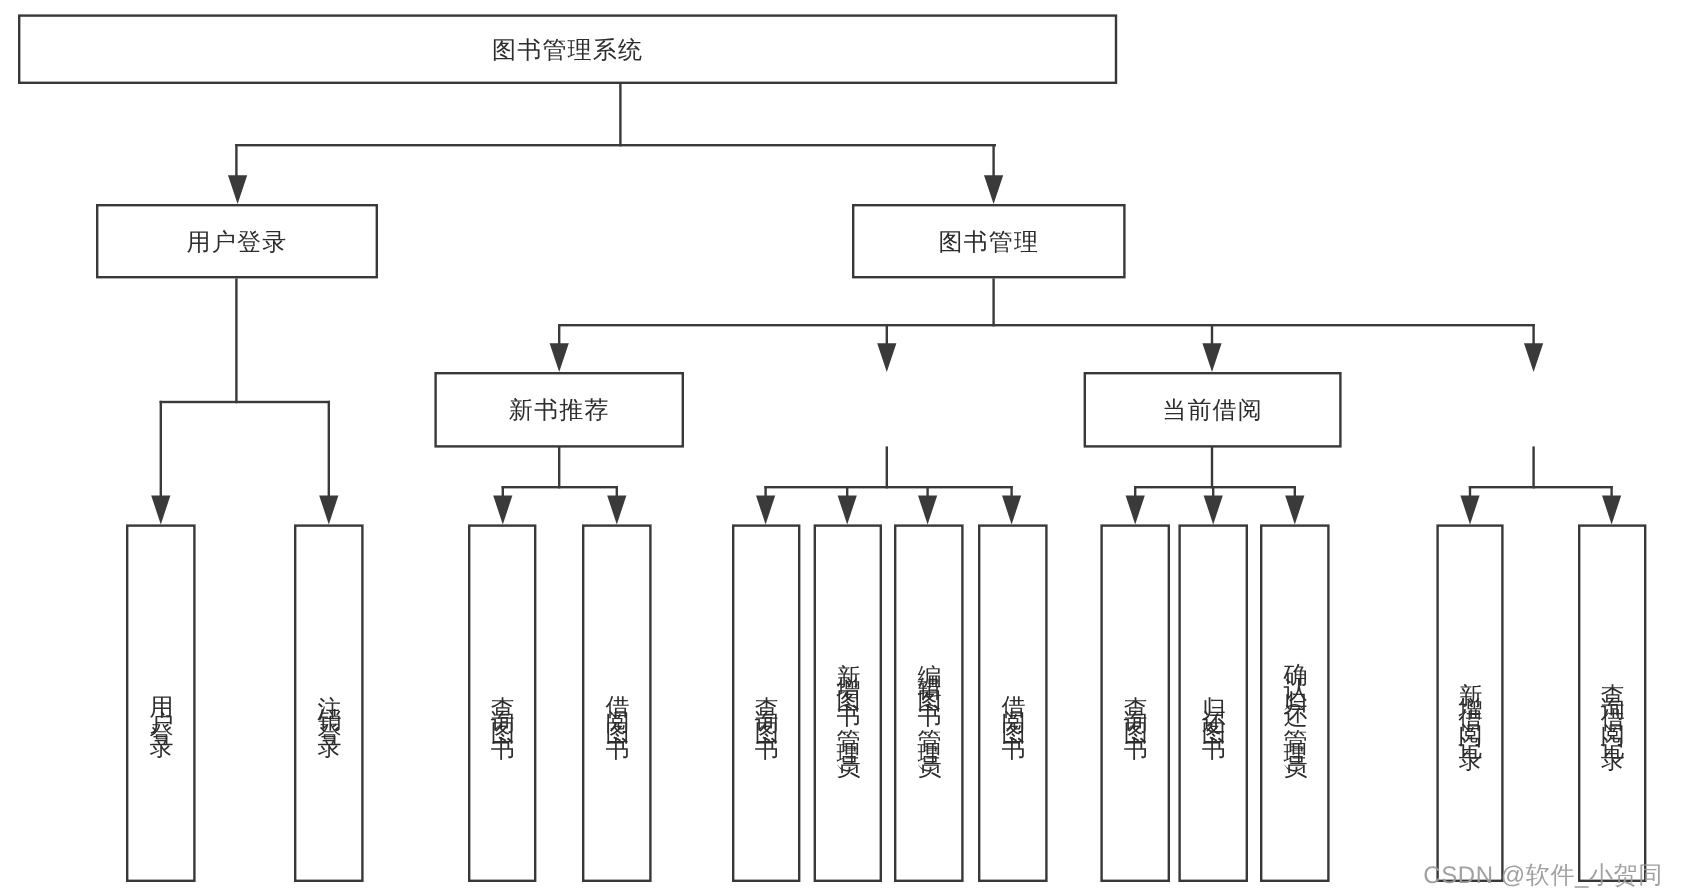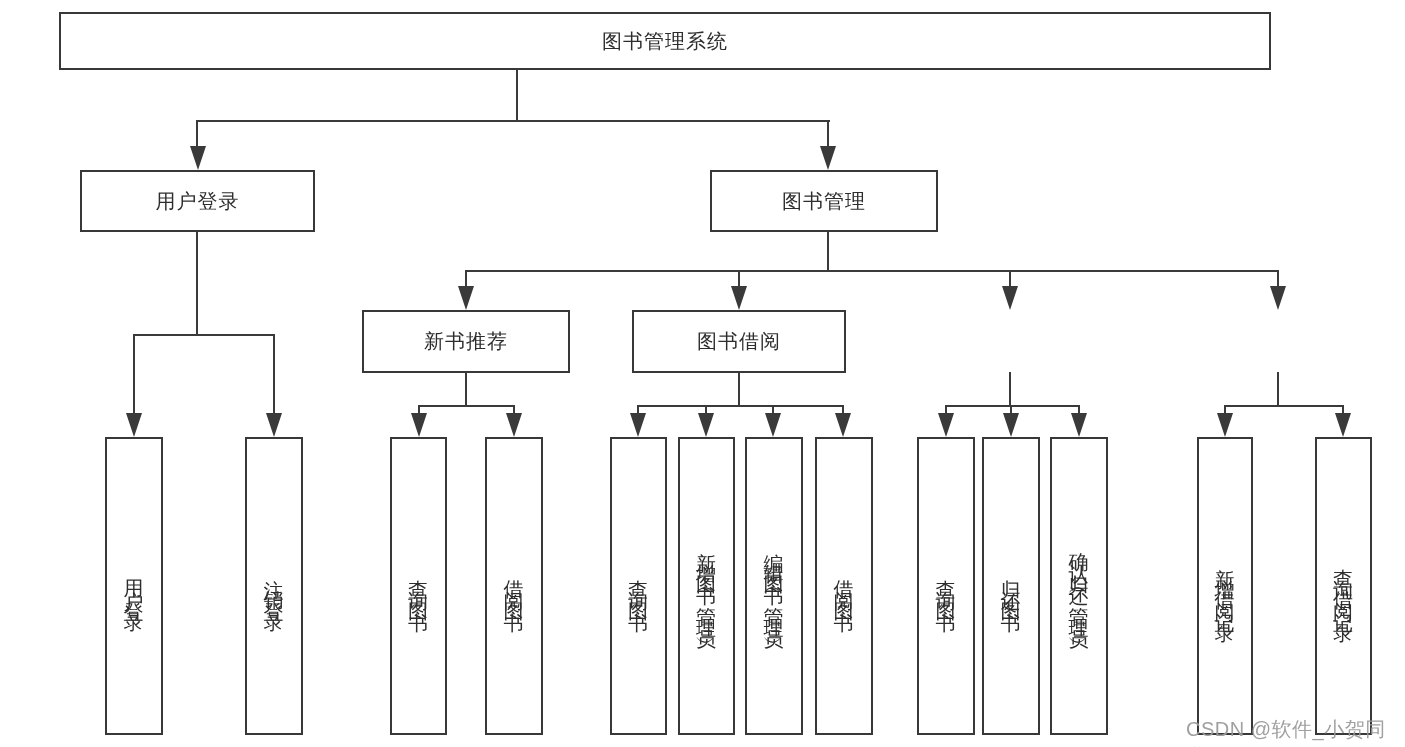--- a/index.html
+++ b/index.html
@@ -32,27 +32,27 @@
   .wm{
     position:absolute; left:1186px; top:716px; font-size:20px;
     color:var(--watermark); z-index:9; letter-spacing:0.5px; opacity:.95;
   }
 </style>
 </head>
 <body>
 
 <div id="stage">
 
-  <div class="node" style="left:15px;top:12px;width:1212px;height:58px;margin-left:44px;">图书管理系统</div>
+  <div class="node" style="left:15px;top:12px;width:916px;height:58px;">图书管理系统</div>
 
   <div class="node" style="left:80px;top:170px;width:235px;height:62px;">用户登录</div>
   <div class="node" style="left:710px;top:170px;width:228px;height:62px;">图书管理</div>
 
   <div class="node" style="left:362px;top:310px;width:208px;height:63px;">新书推荐</div>
-  <div class="node" style="left:632px;top:310px;width:214px;height:63px;">图书借阅</div>
+  <div class="node" style="left:903px;top:310px;width:215px;height:63px;">当前借阅</div>
 
   <div class="node vnode" style="left:105px;top:437px;width:58px;height:298px;">用户登录</div>
   <div class="node vnode" style="left:245px;top:437px;width:58px;height:298px;">注销登录</div>
 
   <div class="node vnode" style="left:390px;top:437px;width:57px;height:298px;">查询图书</div>
   <div class="node vnode" style="left:485px;top:437px;width:58px;height:298px;">借阅图书</div>
 
   <div class="node vnode" style="left:610px;top:437px;width:57px;height:298px;">查询图书</div>
   <div class="node vnode" style="left:678px;top:437px;width:57px;height:298px;">新增图书（管理员）</div>
   <div class="node vnode" style="left:745px;top:437px;width:58px;height:298px;">编辑图书（管理员）</div>

